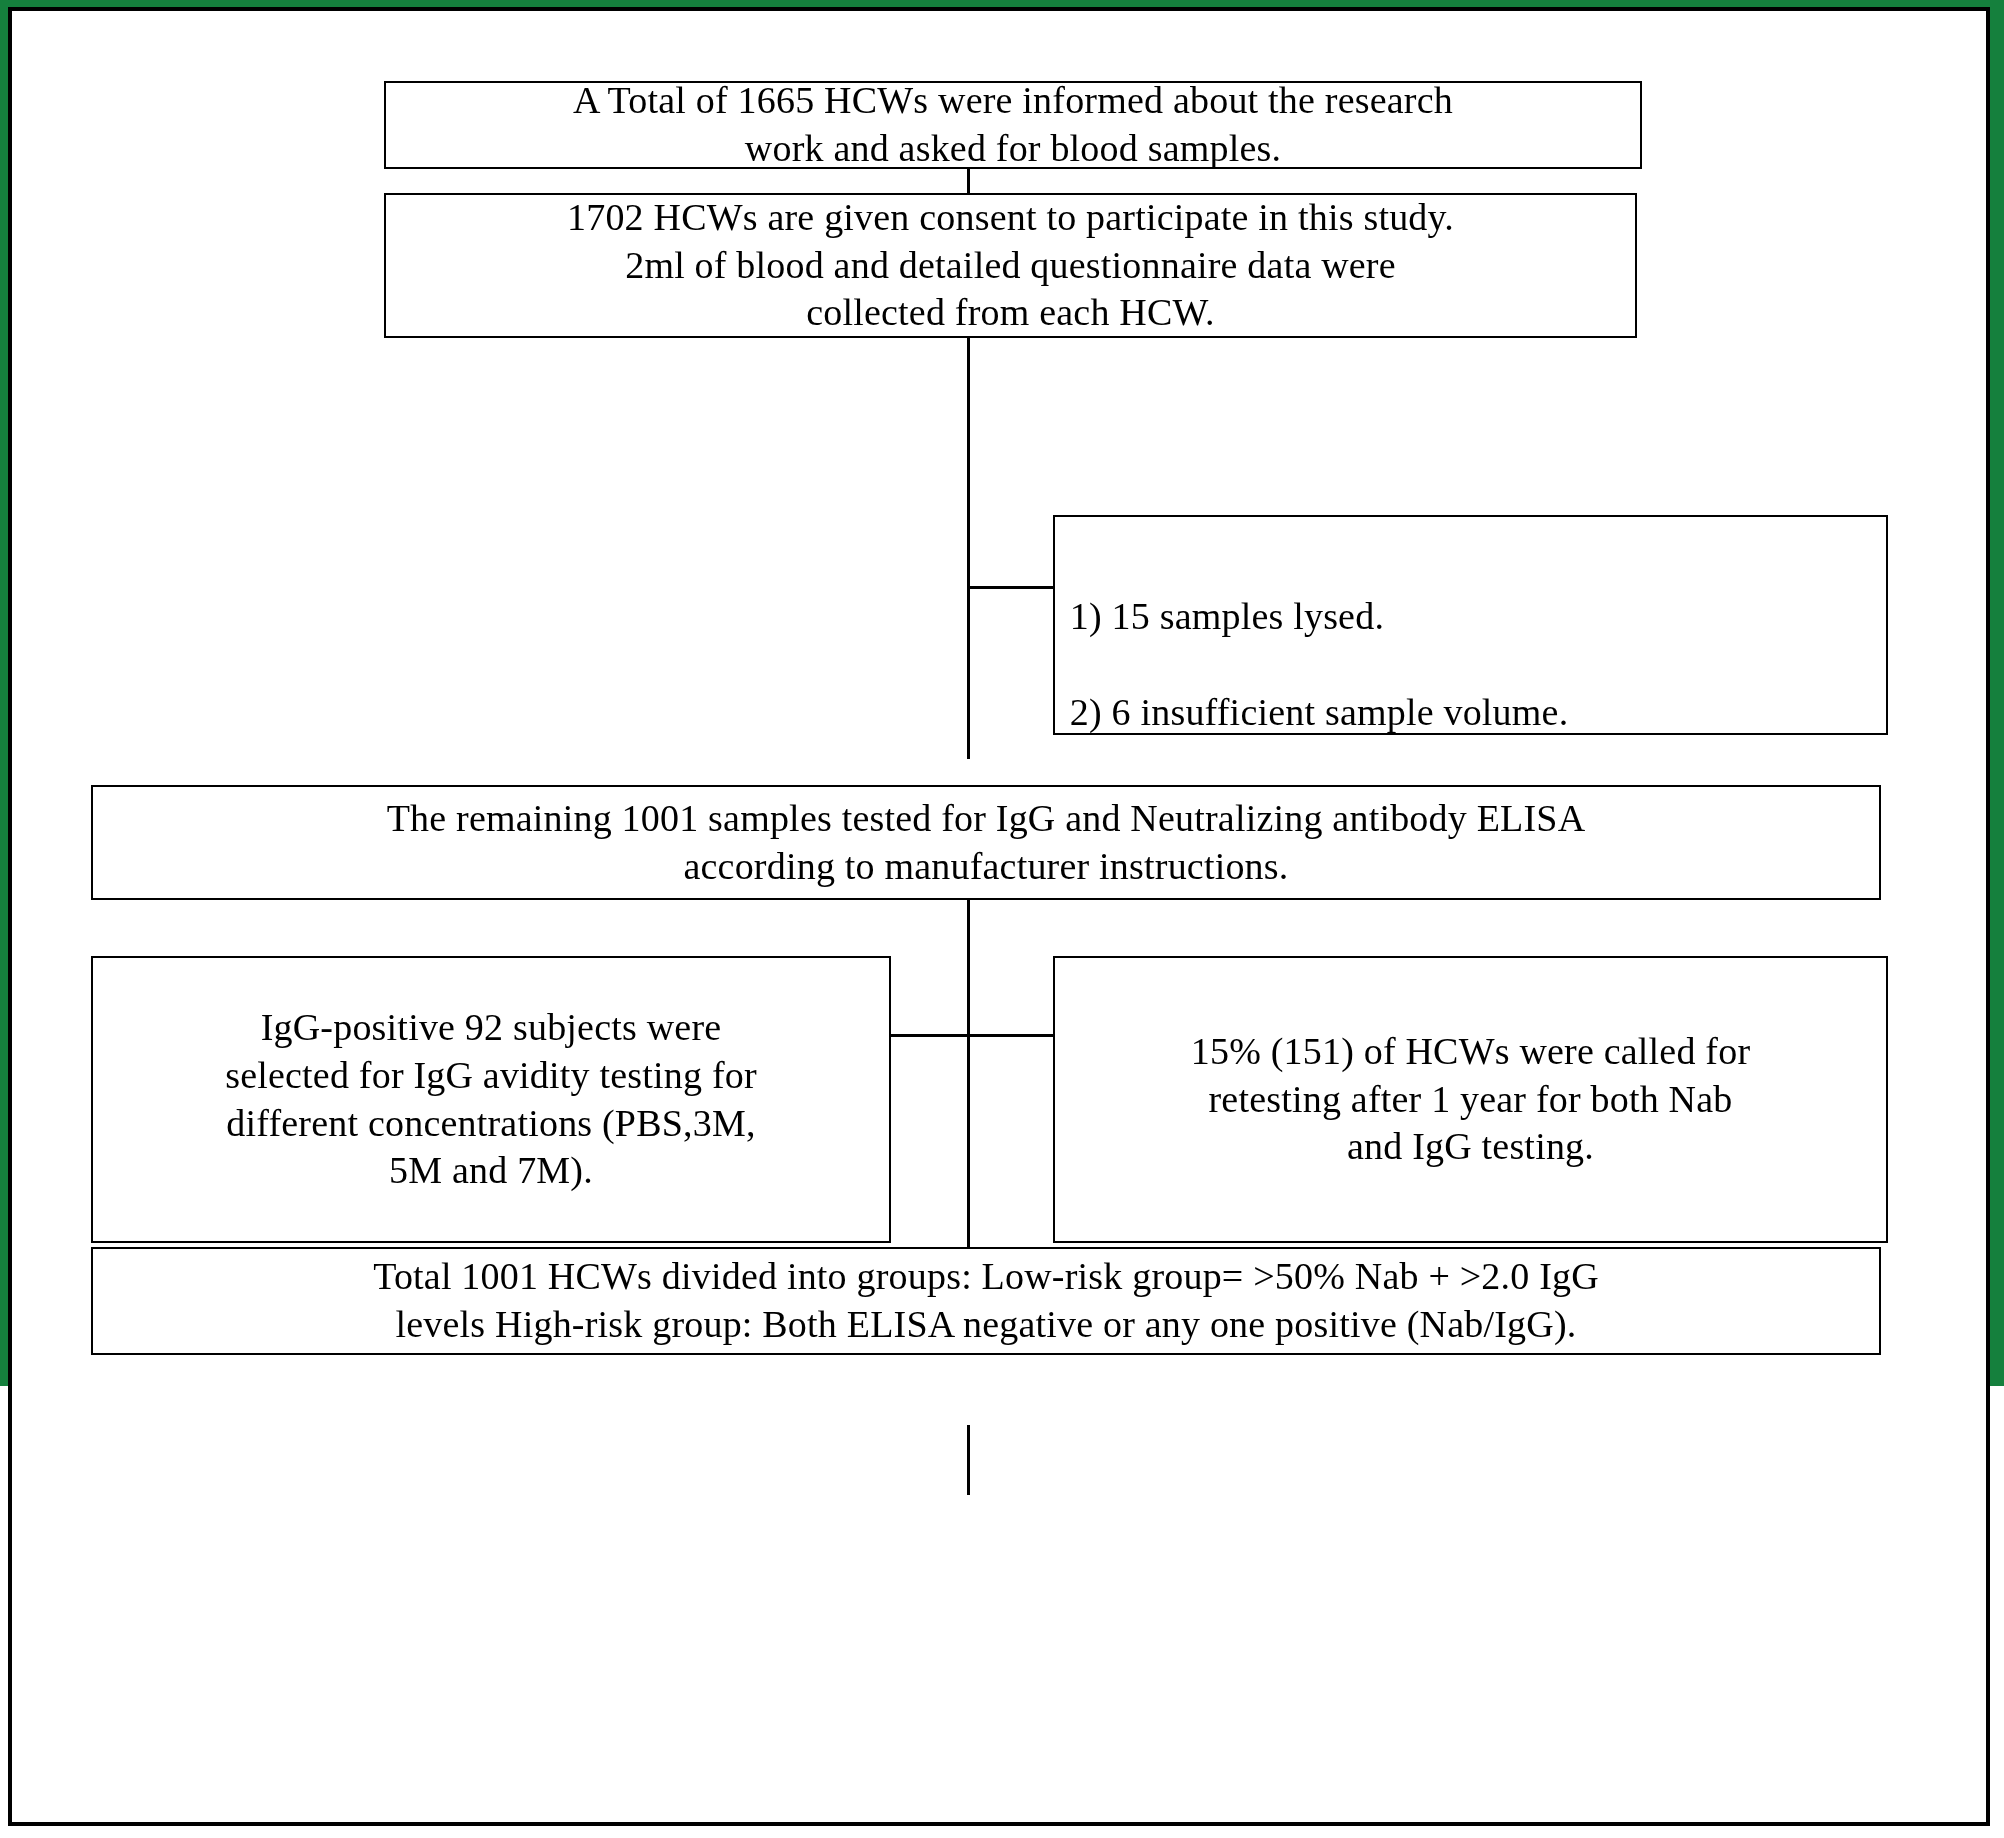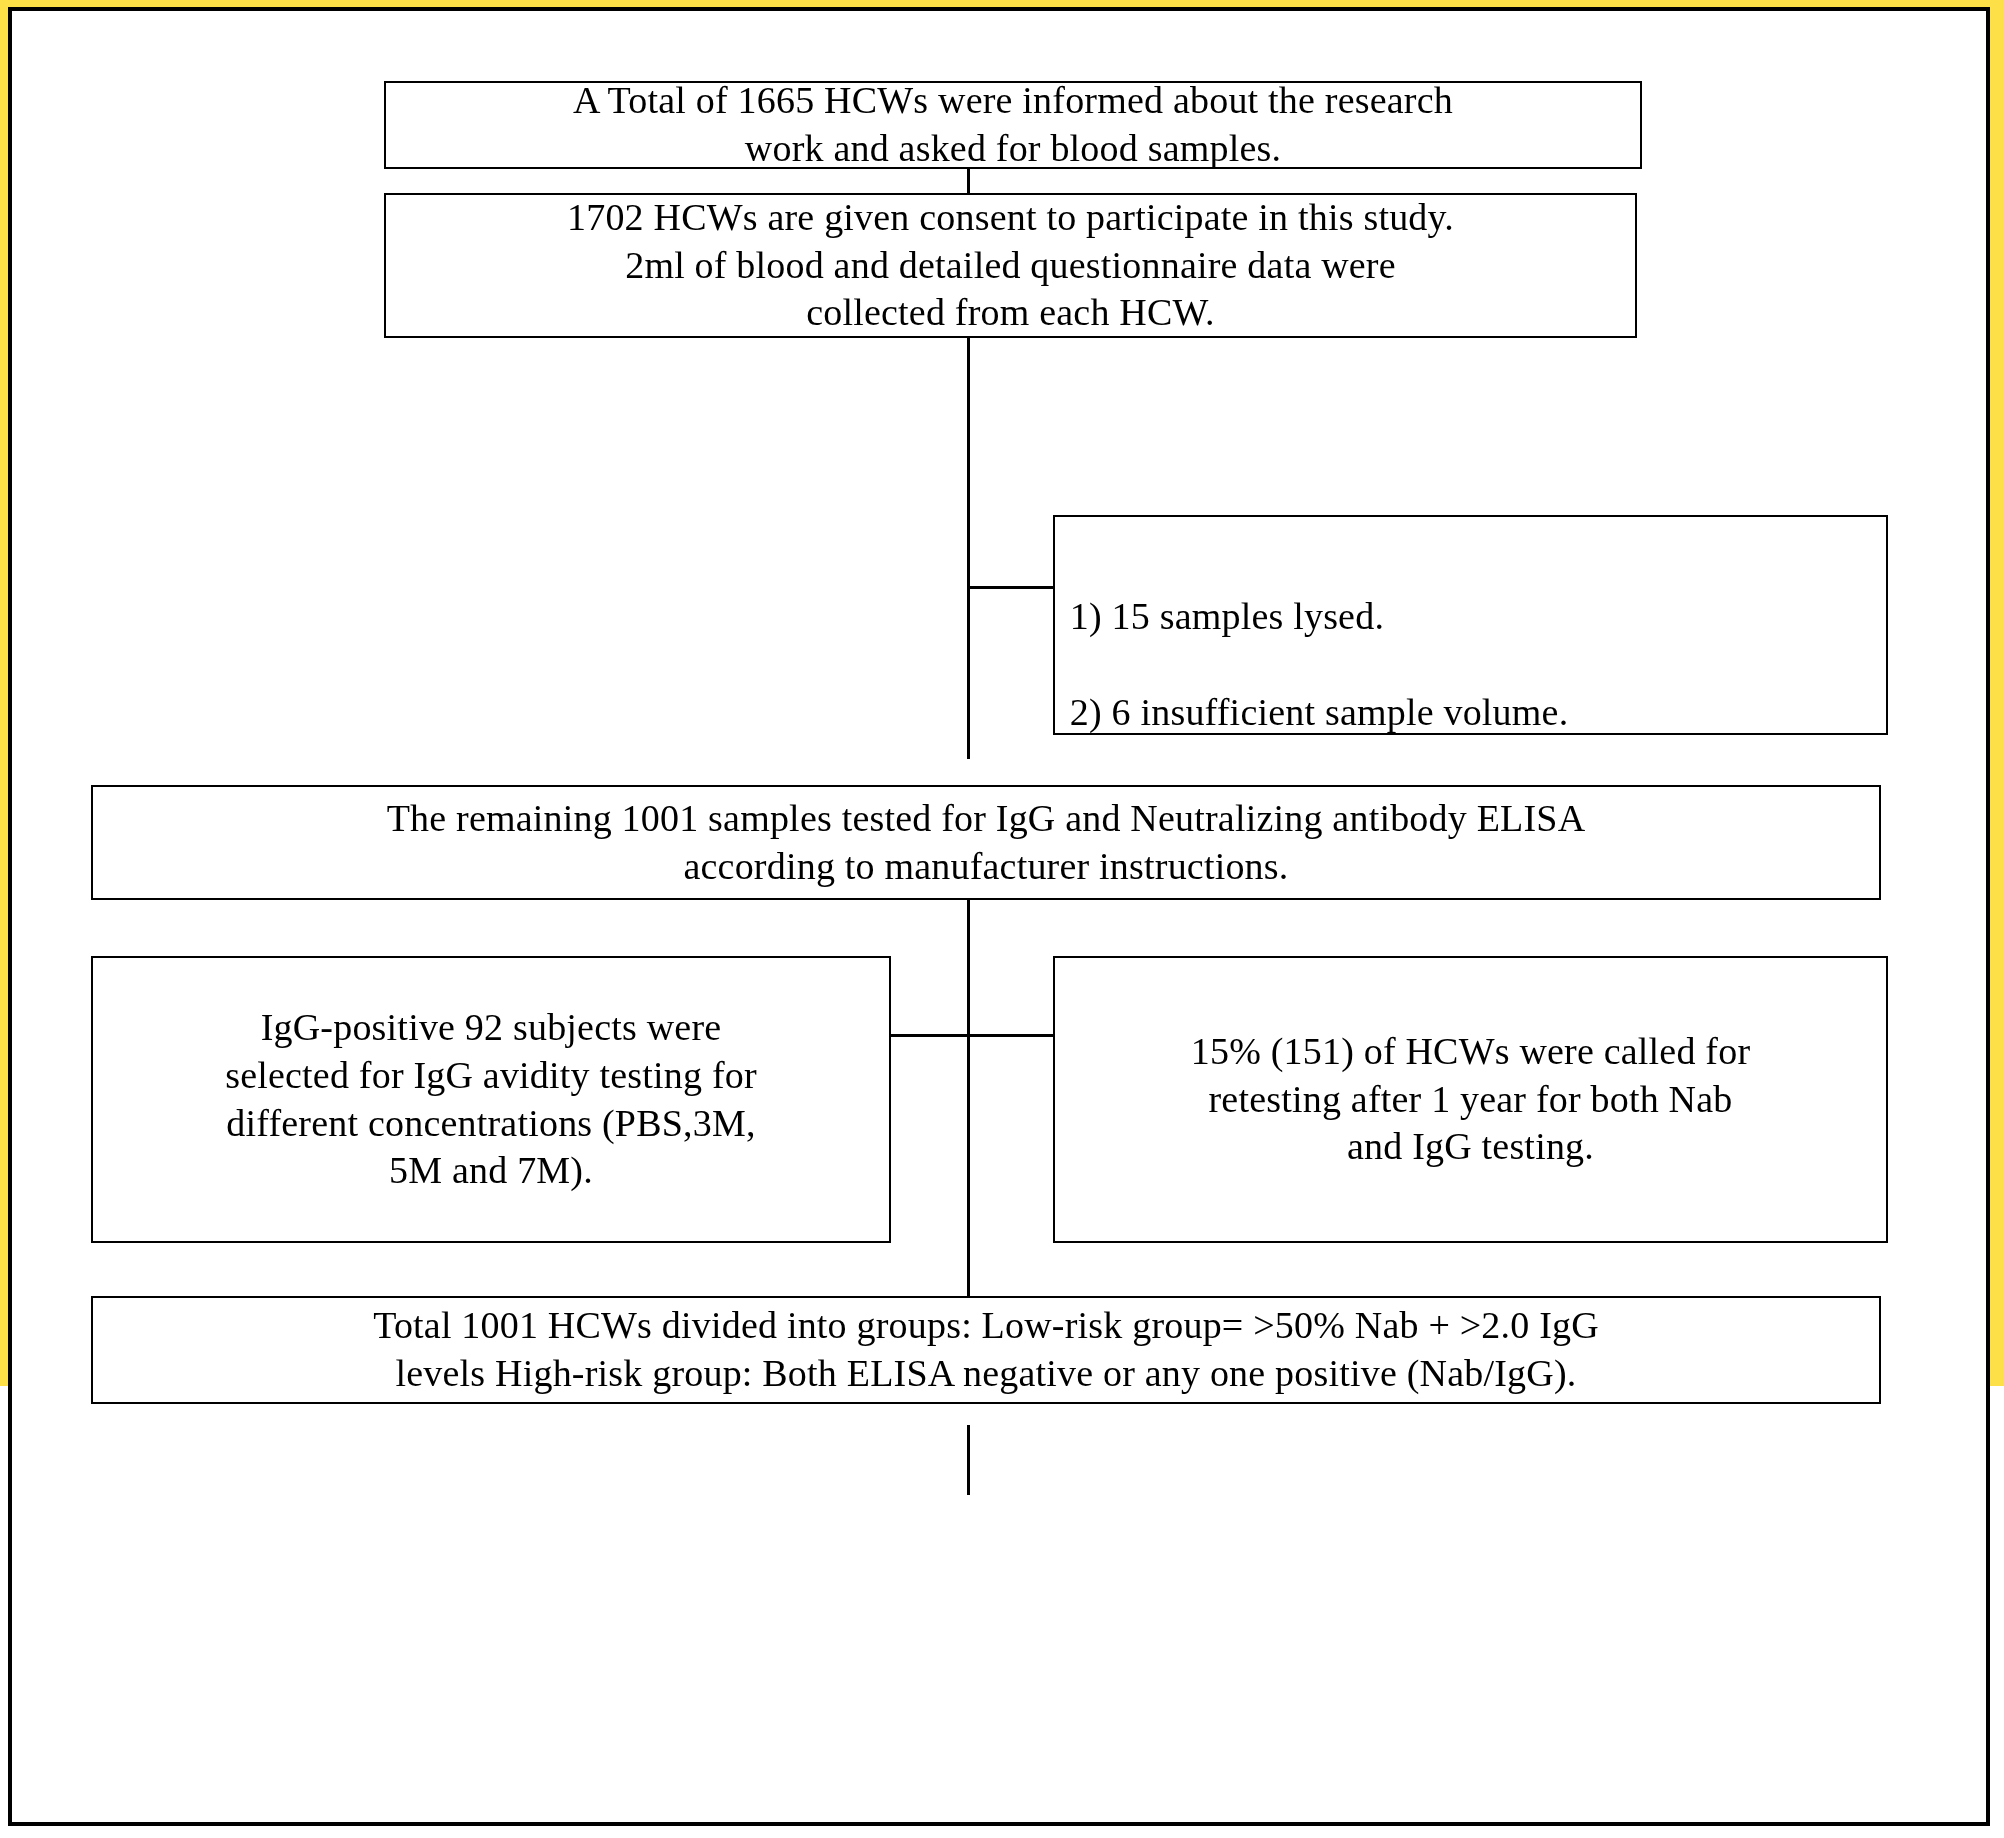--- a/index.html
+++ b/index.html
@@ -12,21 +12,21 @@
     height: 1839px;
     font-family: "Liberation Serif", "DejaVu Serif", serif;
     color: #000000;
     overflow: hidden;
   }
 
   #canvas {
     position: relative;
     width: 2005px;
     height: 1386px;
-    background: #fde047;
+    background: #15803d;
   }
 
   
   #outer-frame {
     position: absolute;
     left: 8.4px;
     top: 7.4px;
     width: 1982px;
     height: 1819px;
     border: 4.7px solid #000000;
@@ -72,21 +72,21 @@
     z-index: 1;
   }
 
   
   #box-informed   { left: 384px;  top: 81px;  width: 1258px; height: 88px; }
   #box-consent    { left: 384px;  top: 193px;  width: 1253px; height: 145px; }
   #box-excluded   { left: 1053px; top: 515px;  width: 835px; height: 220px; }
   #box-remaining  { left: 91px;  top: 757px; width: 1790px; height: 115px; margin-top: 28px; }
   #box-avidity    { left: 91px;  top: 956px; width: 800px; height: 287px; }
   #box-retest     { left: 1053px; top: 956px; width: 835px; height: 287px; text-align: center; }
-  #box-groups     { left: 91px;  top: 1296px; width: 1790px; height: 108px; }
+  #box-groups     { left: 91px;  top: 1247px; width: 1790px; height: 108px; }
   #box-analysis   { left: 91px;  top: 1492px; width: 1790px; height: 271px; }
 
   
   
   #conn-informed-consent { left: 967px; top: 168px;  height: 27px; }
   
   #conn-consent-remaining { left: 967px; top: 337px; height: 422px; }
   
   #conn-excluded-branch { left: 967px; top: 586px; width: 89px; }
   

